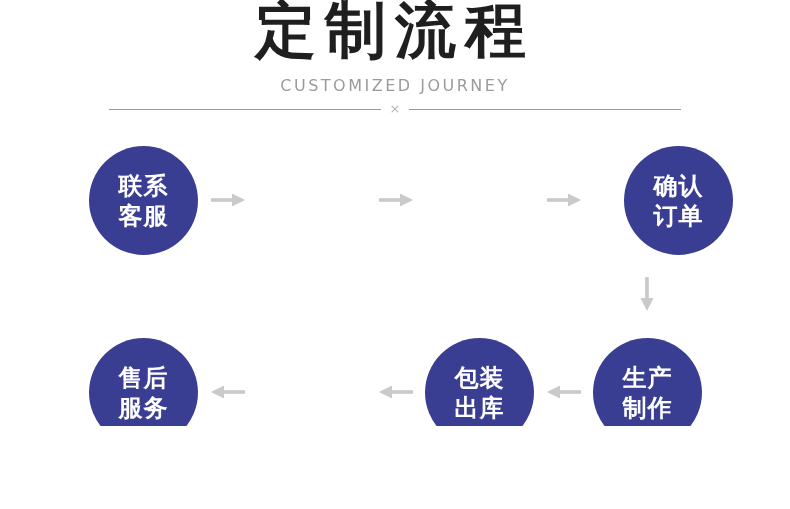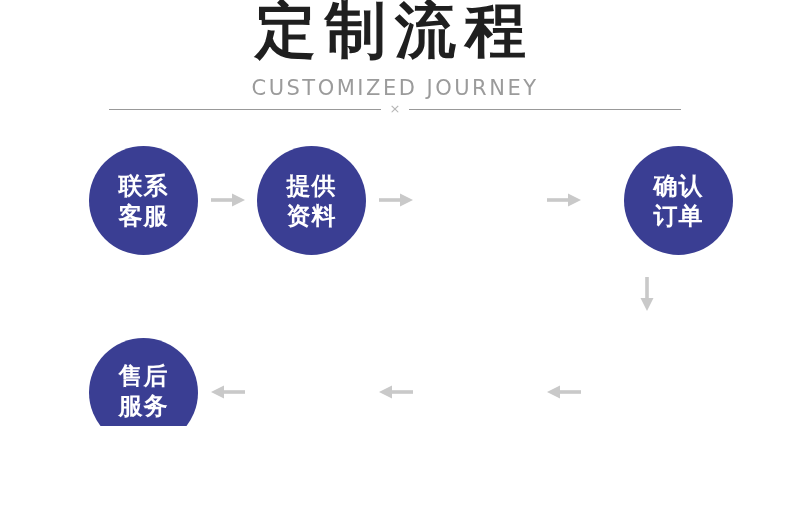--- a/index.html
+++ b/index.html
@@ -27,21 +27,21 @@
     letter-spacing: 9px;
     color: var(--title, #1f1f1f);
     white-space: nowrap;
   }
   .subtitle {
     position: absolute;
     top: 76px;
     left: 0;
     width: 790px;
     text-align: center;
-    font-size: 21px;
+    font-size: 16px;
     letter-spacing: 2.5px;
     color: var(--subtitle, #9b9b9b);
     white-space: nowrap;
   }
   .divider {
     position: absolute;
     top: 101px;
     left: 109px;
     width: 572px;
     height: 16px;
@@ -92,21 +92,21 @@
 
   
   .c1 { left: 89px;  top: 146px; }
   .c2 { left: 257px; top: 146px; }
   .c3 { left: 425px; top: 146px; }
   .c4 { left: 624px; top: 146px; }
   
   .c5 { left: 593px; top: 338px; }
   .c6 { left: 425px; top: 338px; }
   .c7 { left: 257px; top: 338px; }
-  .c8 { left: 89px;  top: 338px; font-family: Liberation Mono, monospace; }
+  .c8 { left: 89px;  top: 338px; }
 
   
   .a-r1 { left: 211px; top: 192px; }
   .a-r2 { left: 379px; top: 192px; }
   .a-r3 { left: 547px; top: 192px; }
   .a-dn { left: 639px; top: 277px; }
   .a-l1 { left: 547px; top: 384px; }
   .a-l2 { left: 379px; top: 384px; }
   .a-l3 { left: 211px; top: 384px; }
 </style>
@@ -131,24 +131,20 @@
       <span>客服</span>
     </div>
 
     <span class="arrow a-r1">
       <svg width="34" height="16" viewBox="0 0 34 16">
         <rect x="0" y="6.2" width="21" height="3.6"></rect>
         <polygon points="21,1.5 34,8 21,14.5"></polygon>
       </svg>
     </span>
 
-    <div class="circle c2">
-      <span>提供</span>
-      <span>资料</span>
-    </div>
 
     <span class="arrow a-r2">
       <svg width="34" height="16" viewBox="0 0 34 16">
         <rect x="0" y="6.2" width="21" height="3.6"></rect>
         <polygon points="21,1.5 34,8 21,14.5"></polygon>
       </svg>
     </span>
 
 
     <span class="arrow a-r3">
@@ -163,28 +159,36 @@
       <span>订单</span>
     </div>
 
     <span class="arrow a-dn">
       <svg width="16" height="34" viewBox="0 0 16 34">
         <rect x="6.2" y="0" width="3.6" height="21"></rect>
         <polygon points="1.5,21 8,34 14.5,21"></polygon>
       </svg>
     </span>
 
+    <div class="circle c5">
+      <span>生产</span>
+      <span>制作</span>
+    </div>
 
     <span class="arrow a-l1">
       <svg width="34" height="16" viewBox="0 0 34 16">
         <rect x="13" y="6.2" width="21" height="3.6"></rect>
         <polygon points="13,1.5 0,8 13,14.5"></polygon>
       </svg>
     </span>
 
+    <div class="circle c6">
+      <span>包装</span>
+      <span>出库</span>
+    </div>
 
     <span class="arrow a-l2">
       <svg width="34" height="16" viewBox="0 0 34 16">
         <rect x="13" y="6.2" width="21" height="3.6"></rect>
         <polygon points="13,1.5 0,8 13,14.5"></polygon>
       </svg>
     </span>
 
 
     <span class="arrow a-l3">

